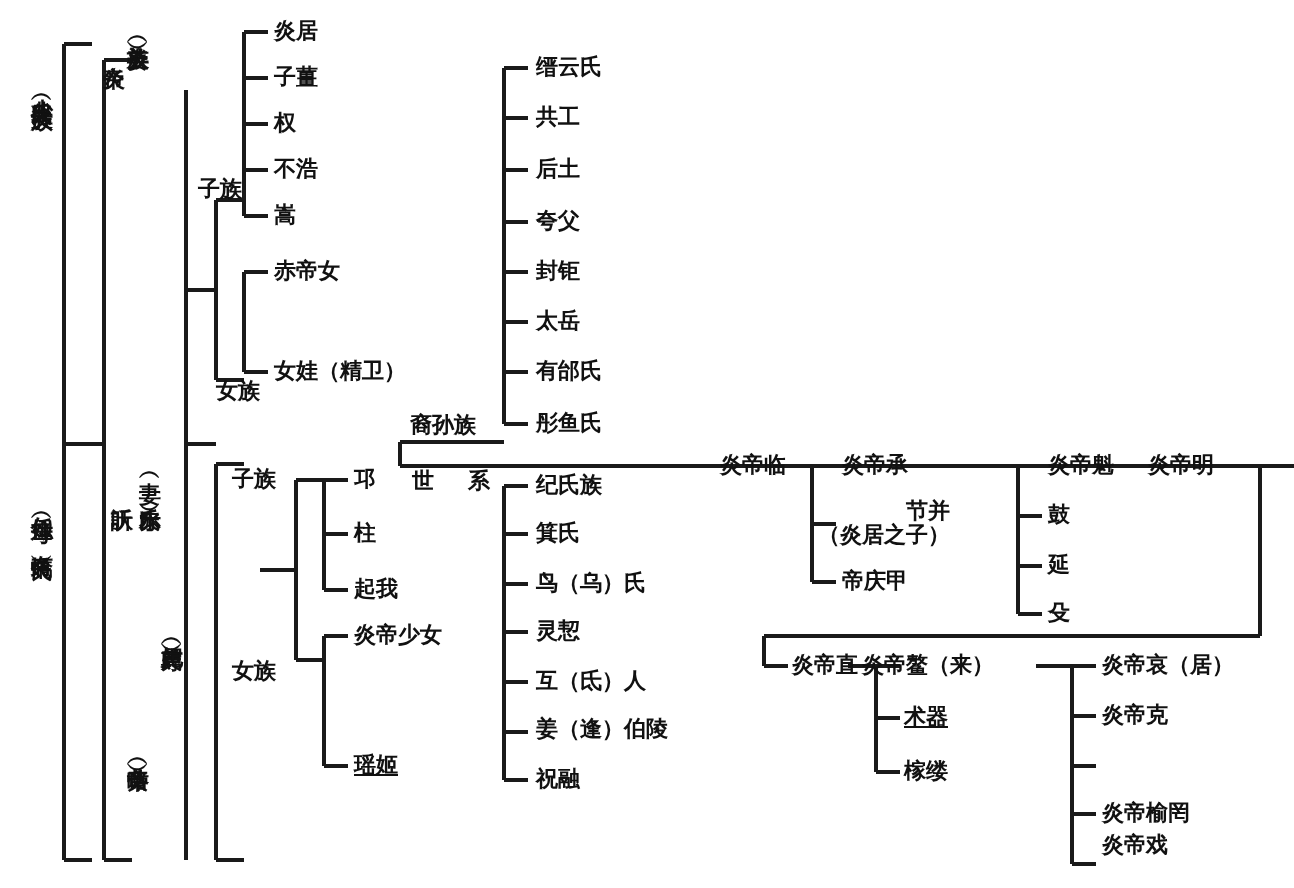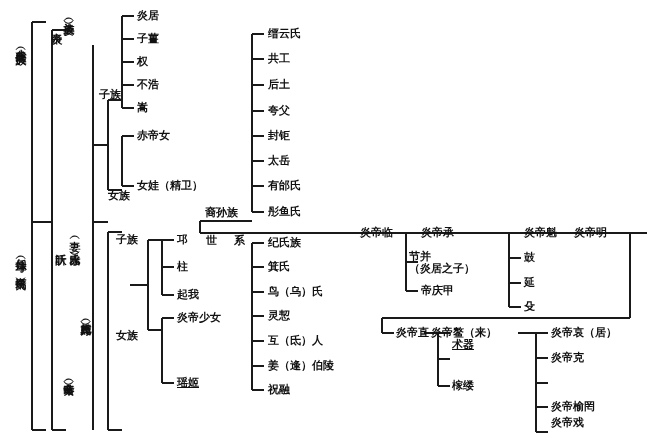--- a/index.html
+++ b/index.html
@@ -44,22 +44,21 @@
   .v2{
     writing-mode:vertical-rl;
     text-orientation:upright;
     line-height:13px;
     letter-spacing:0px;
   }
   .wide{letter-spacing:3px;}
   .two-line{
     line-height:12px;
     white-space:pre;
-    text-align:left;
-    font-family:Liberation Serif, serif;
+    text-align:right;
   }
 </style>
 </head>
 <body>
 
 <div id="chart">
 
   <svg id="lines" viewBox="0 0 647 444" xmlns="http://www.w3.org/2000/svg">
     <g stroke="#1a1a1a" stroke-width="1.6" fill="none" shape-rendering="crispEdges">
 
@@ -250,21 +249,21 @@
   <div class="node h" style="left:524px; top:233px;">炎帝魁</div>
   <div class="node h" style="left:524px; top:258px;">鼓</div>
   <div class="node h" style="left:524px; top:283px;">延</div>
   <div class="node h" style="left:524px; top:307px;">殳</div>
 
   <div class="node h" style="left:574px; top:233px;">炎帝明</div>
 
   <div class="node h" style="left:396px; top:333px;">炎帝直</div>
 
   <div class="node h" style="left:431px; top:333px;">炎帝鳌（来）</div>
-  <div class="node h" style="left:452px; top:345px;text-decoration:underline;">术器</div>
+  <div class="node h" style="left:452px; top:359px;text-decoration:underline;">术器</div>
   <div class="node h" style="left:452px; top:386px;">榢缕</div>
 
   <div class="node h" style="left:551px; top:333px;">炎帝哀（居）</div>
   <div class="node h" style="left:551px; top:358px;">炎帝克</div>
   <div class="node h" style="left:551px; top:383px;margin-top:40px;">炎帝戏</div>
   <div class="node h" style="left:551px; top:407px;">炎帝榆罔</div>
   <div class="node h" style="left:551px; top:432px;margin-top:48px;">炎帝器</div>
 
 </div>
 

